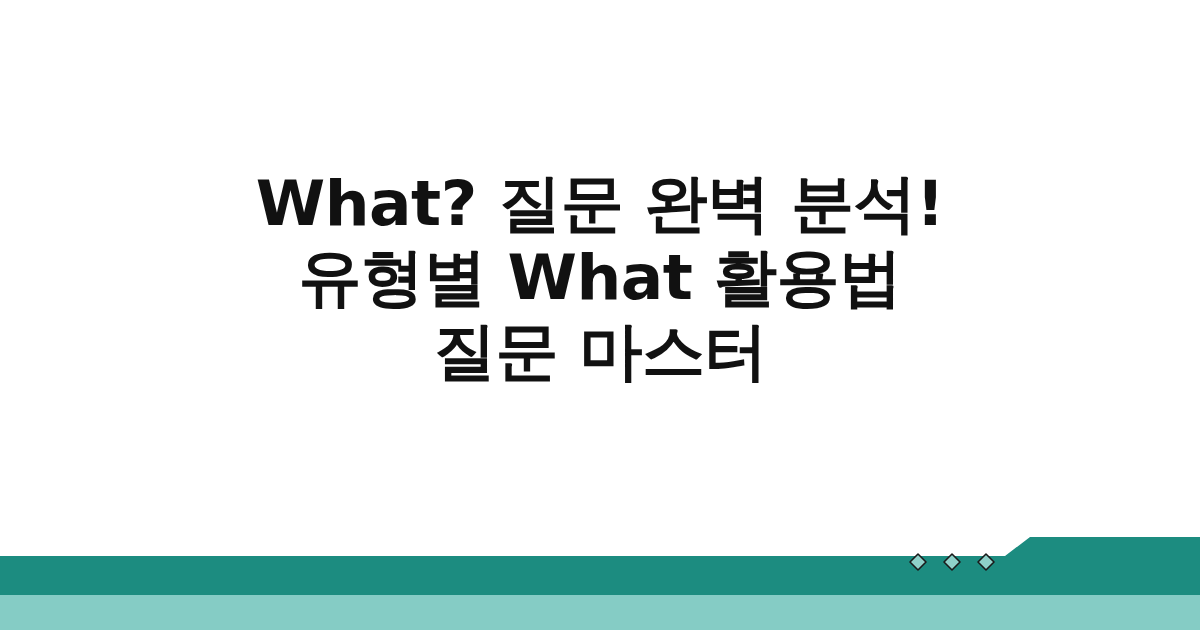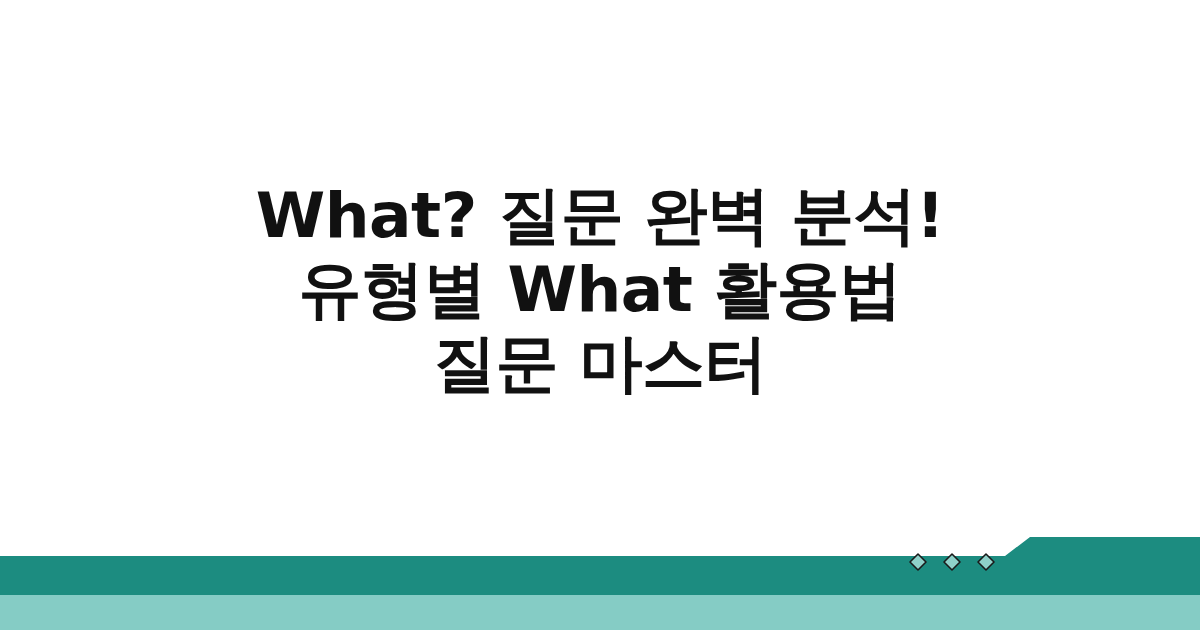--- a/index.html
+++ b/index.html
@@ -19,21 +19,21 @@
     width: 1200px;
     height: 630px;
     background: #ffffff;
     overflow: hidden;
   }
 
   
   .title-area {
     position: absolute;
     left: 0;
-    top: 12px;
+    top: 0;
     width: 1200px;
     height: 556px;
     display: flex;
     align-items: center;
     justify-content: center;
     box-sizing: border-box;
     padding: 0 112px;
   }
 
   .headline {

